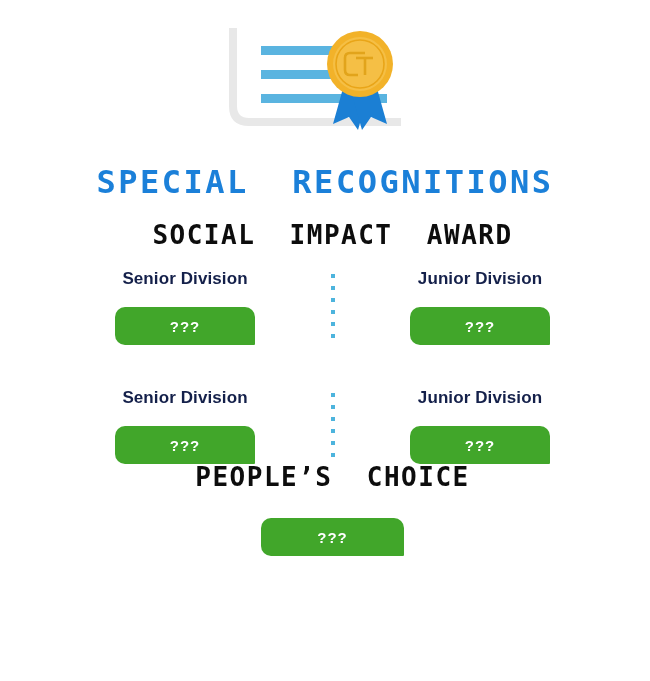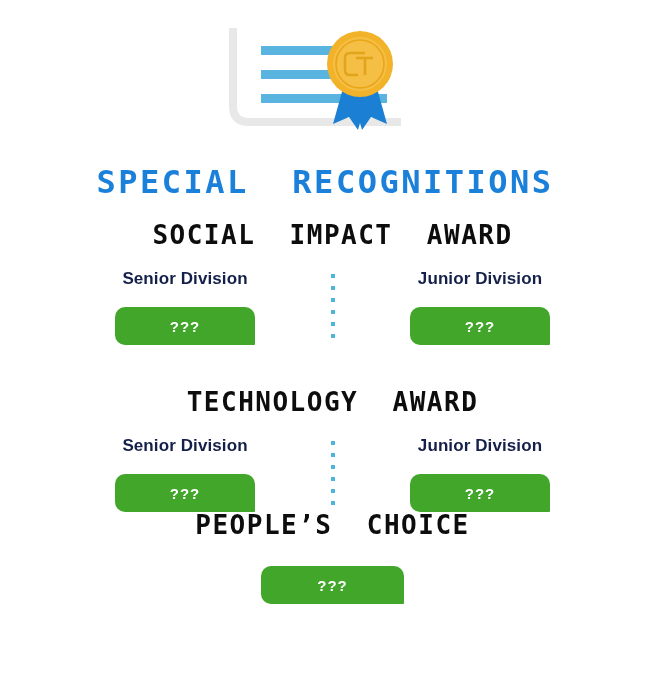--- a/index.html
+++ b/index.html
@@ -176,21 +176,20 @@
       </div>
 
       <div class="division-col">
         <div class="division-label">Junior Division</div>
         <button class="award-btn">???</button>
       </div>
     </div>
   </div>
 
   <div class="award-section sec-tech">
-    <div class="section-title">TECHNOLOGY  AWARD</div>
 
     <div class="divisions">
       <div class="division-col">
         <div class="division-label">Senior Division</div>
         <button class="award-btn">???</button>
       </div>
 
       <div class="dotted-divider">
         <div class="dotted-line"></div>
       </div>

